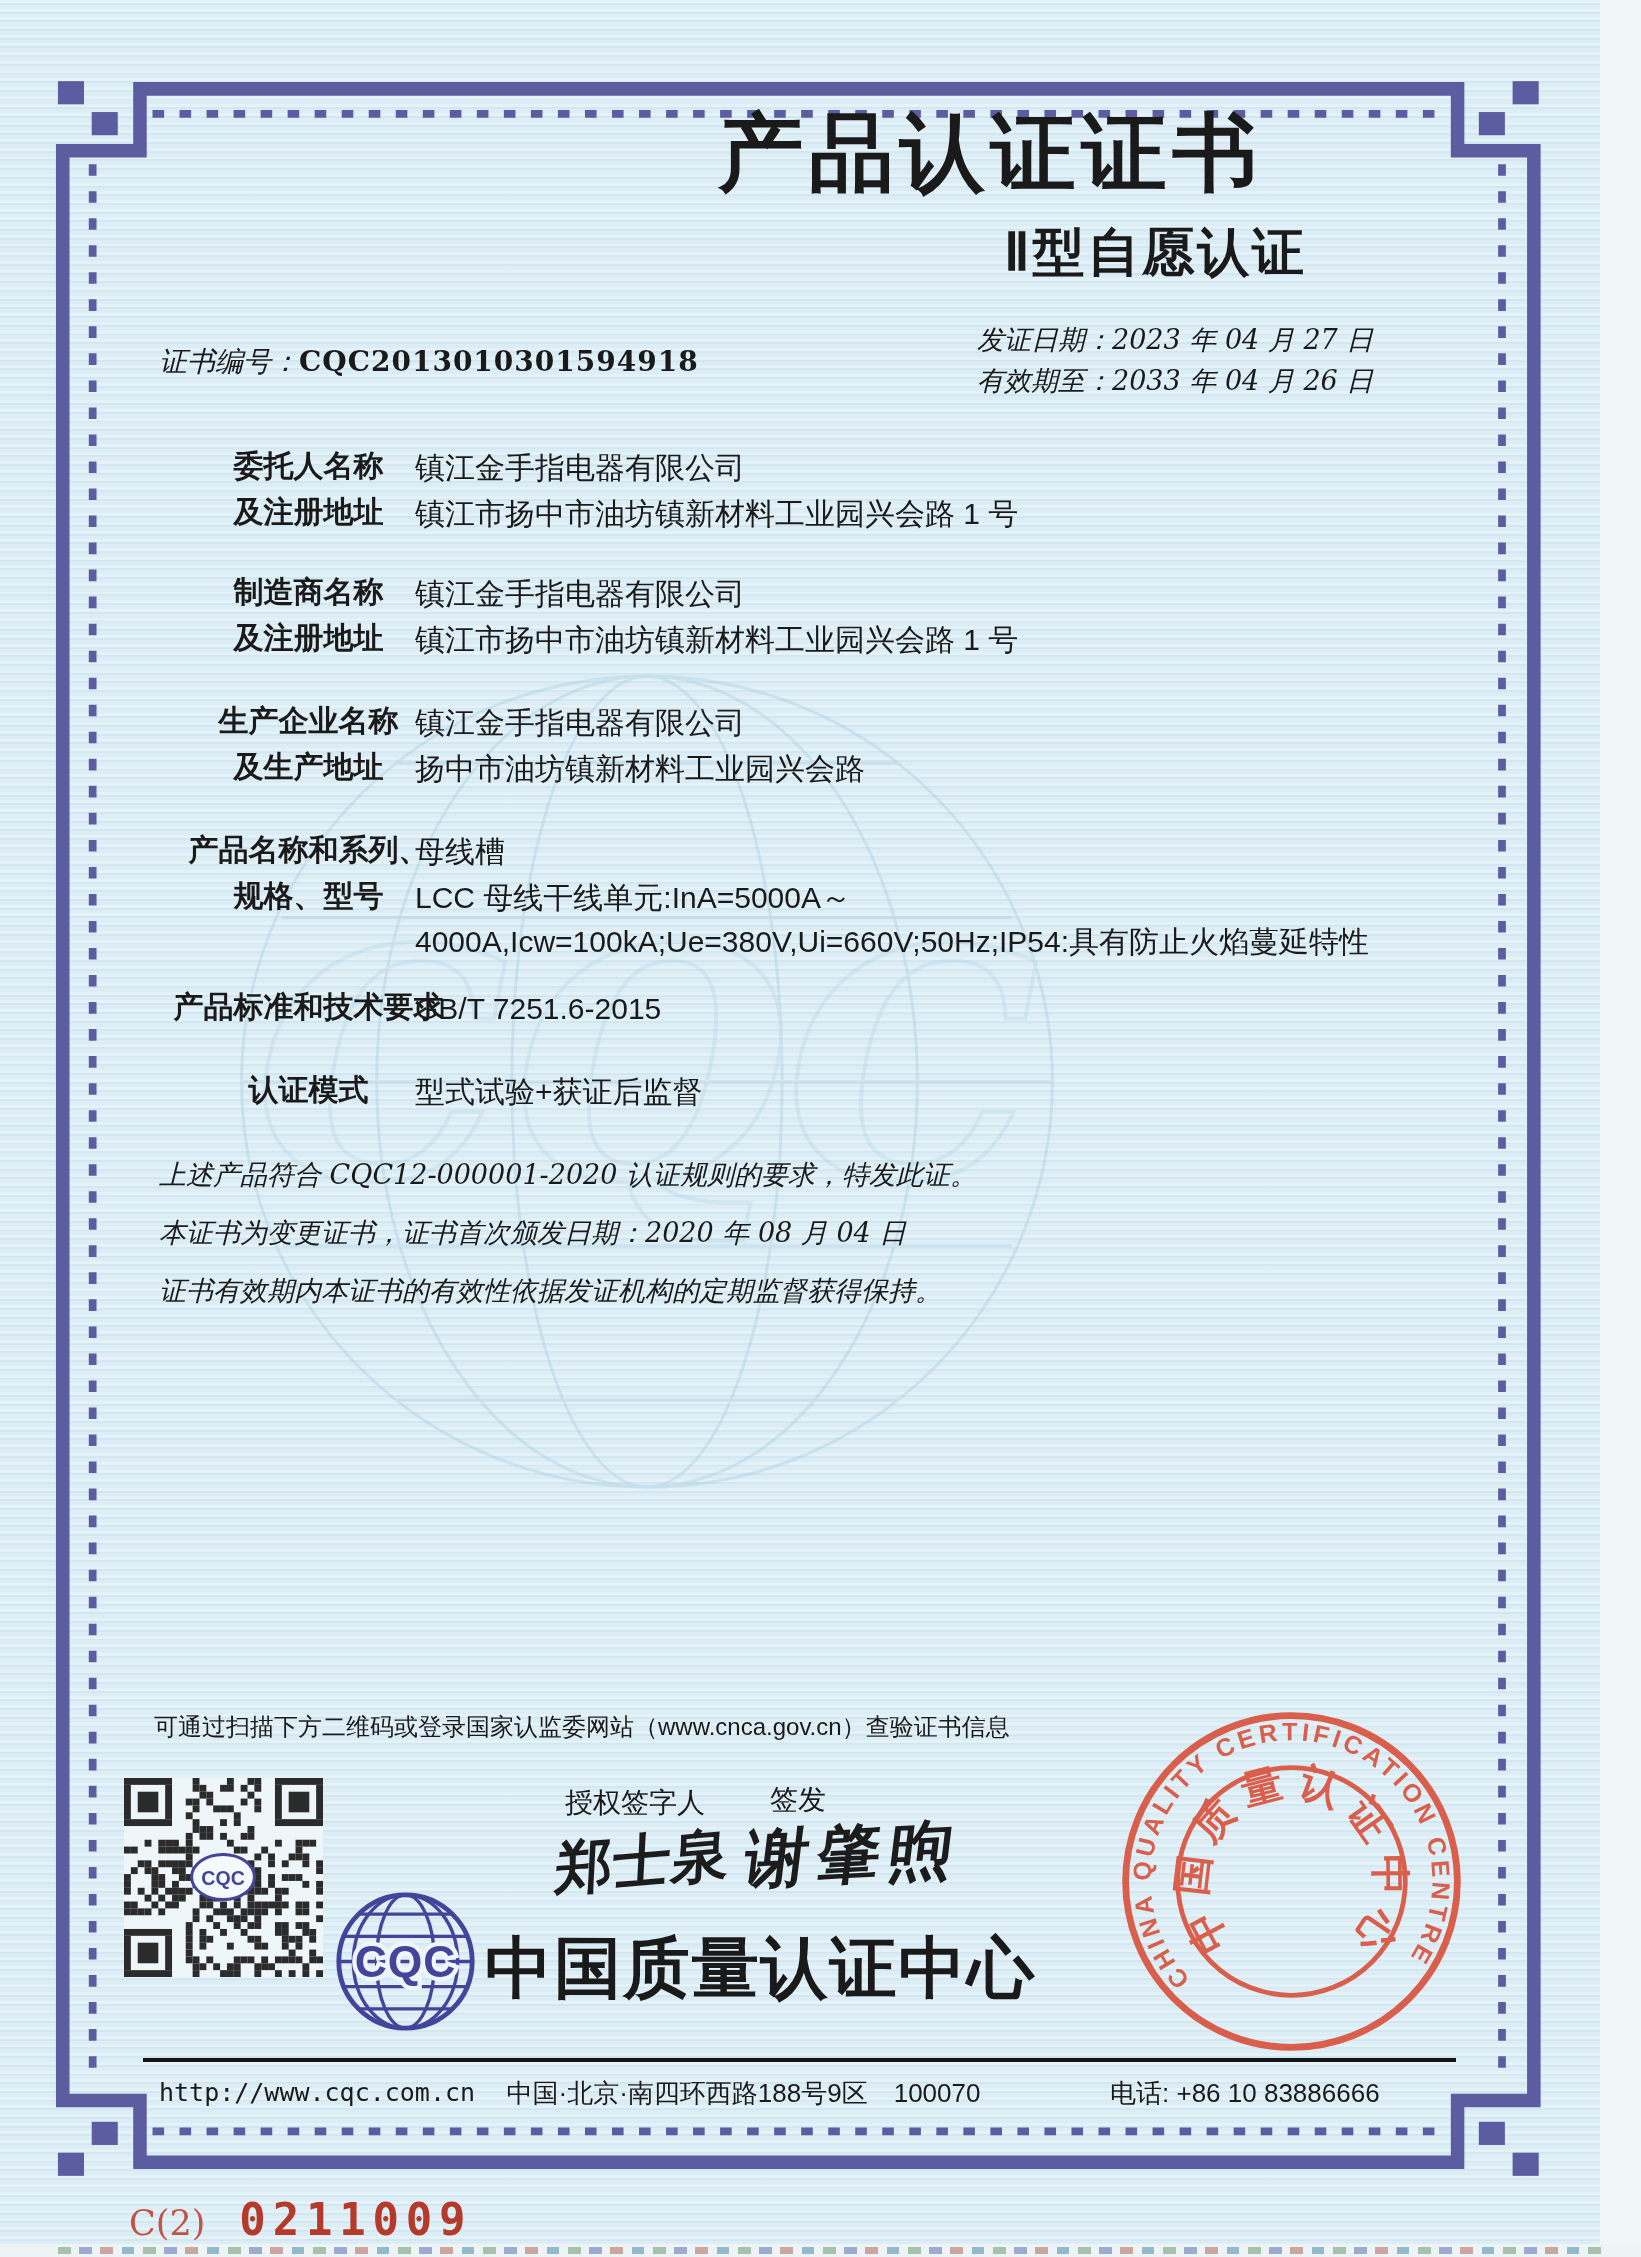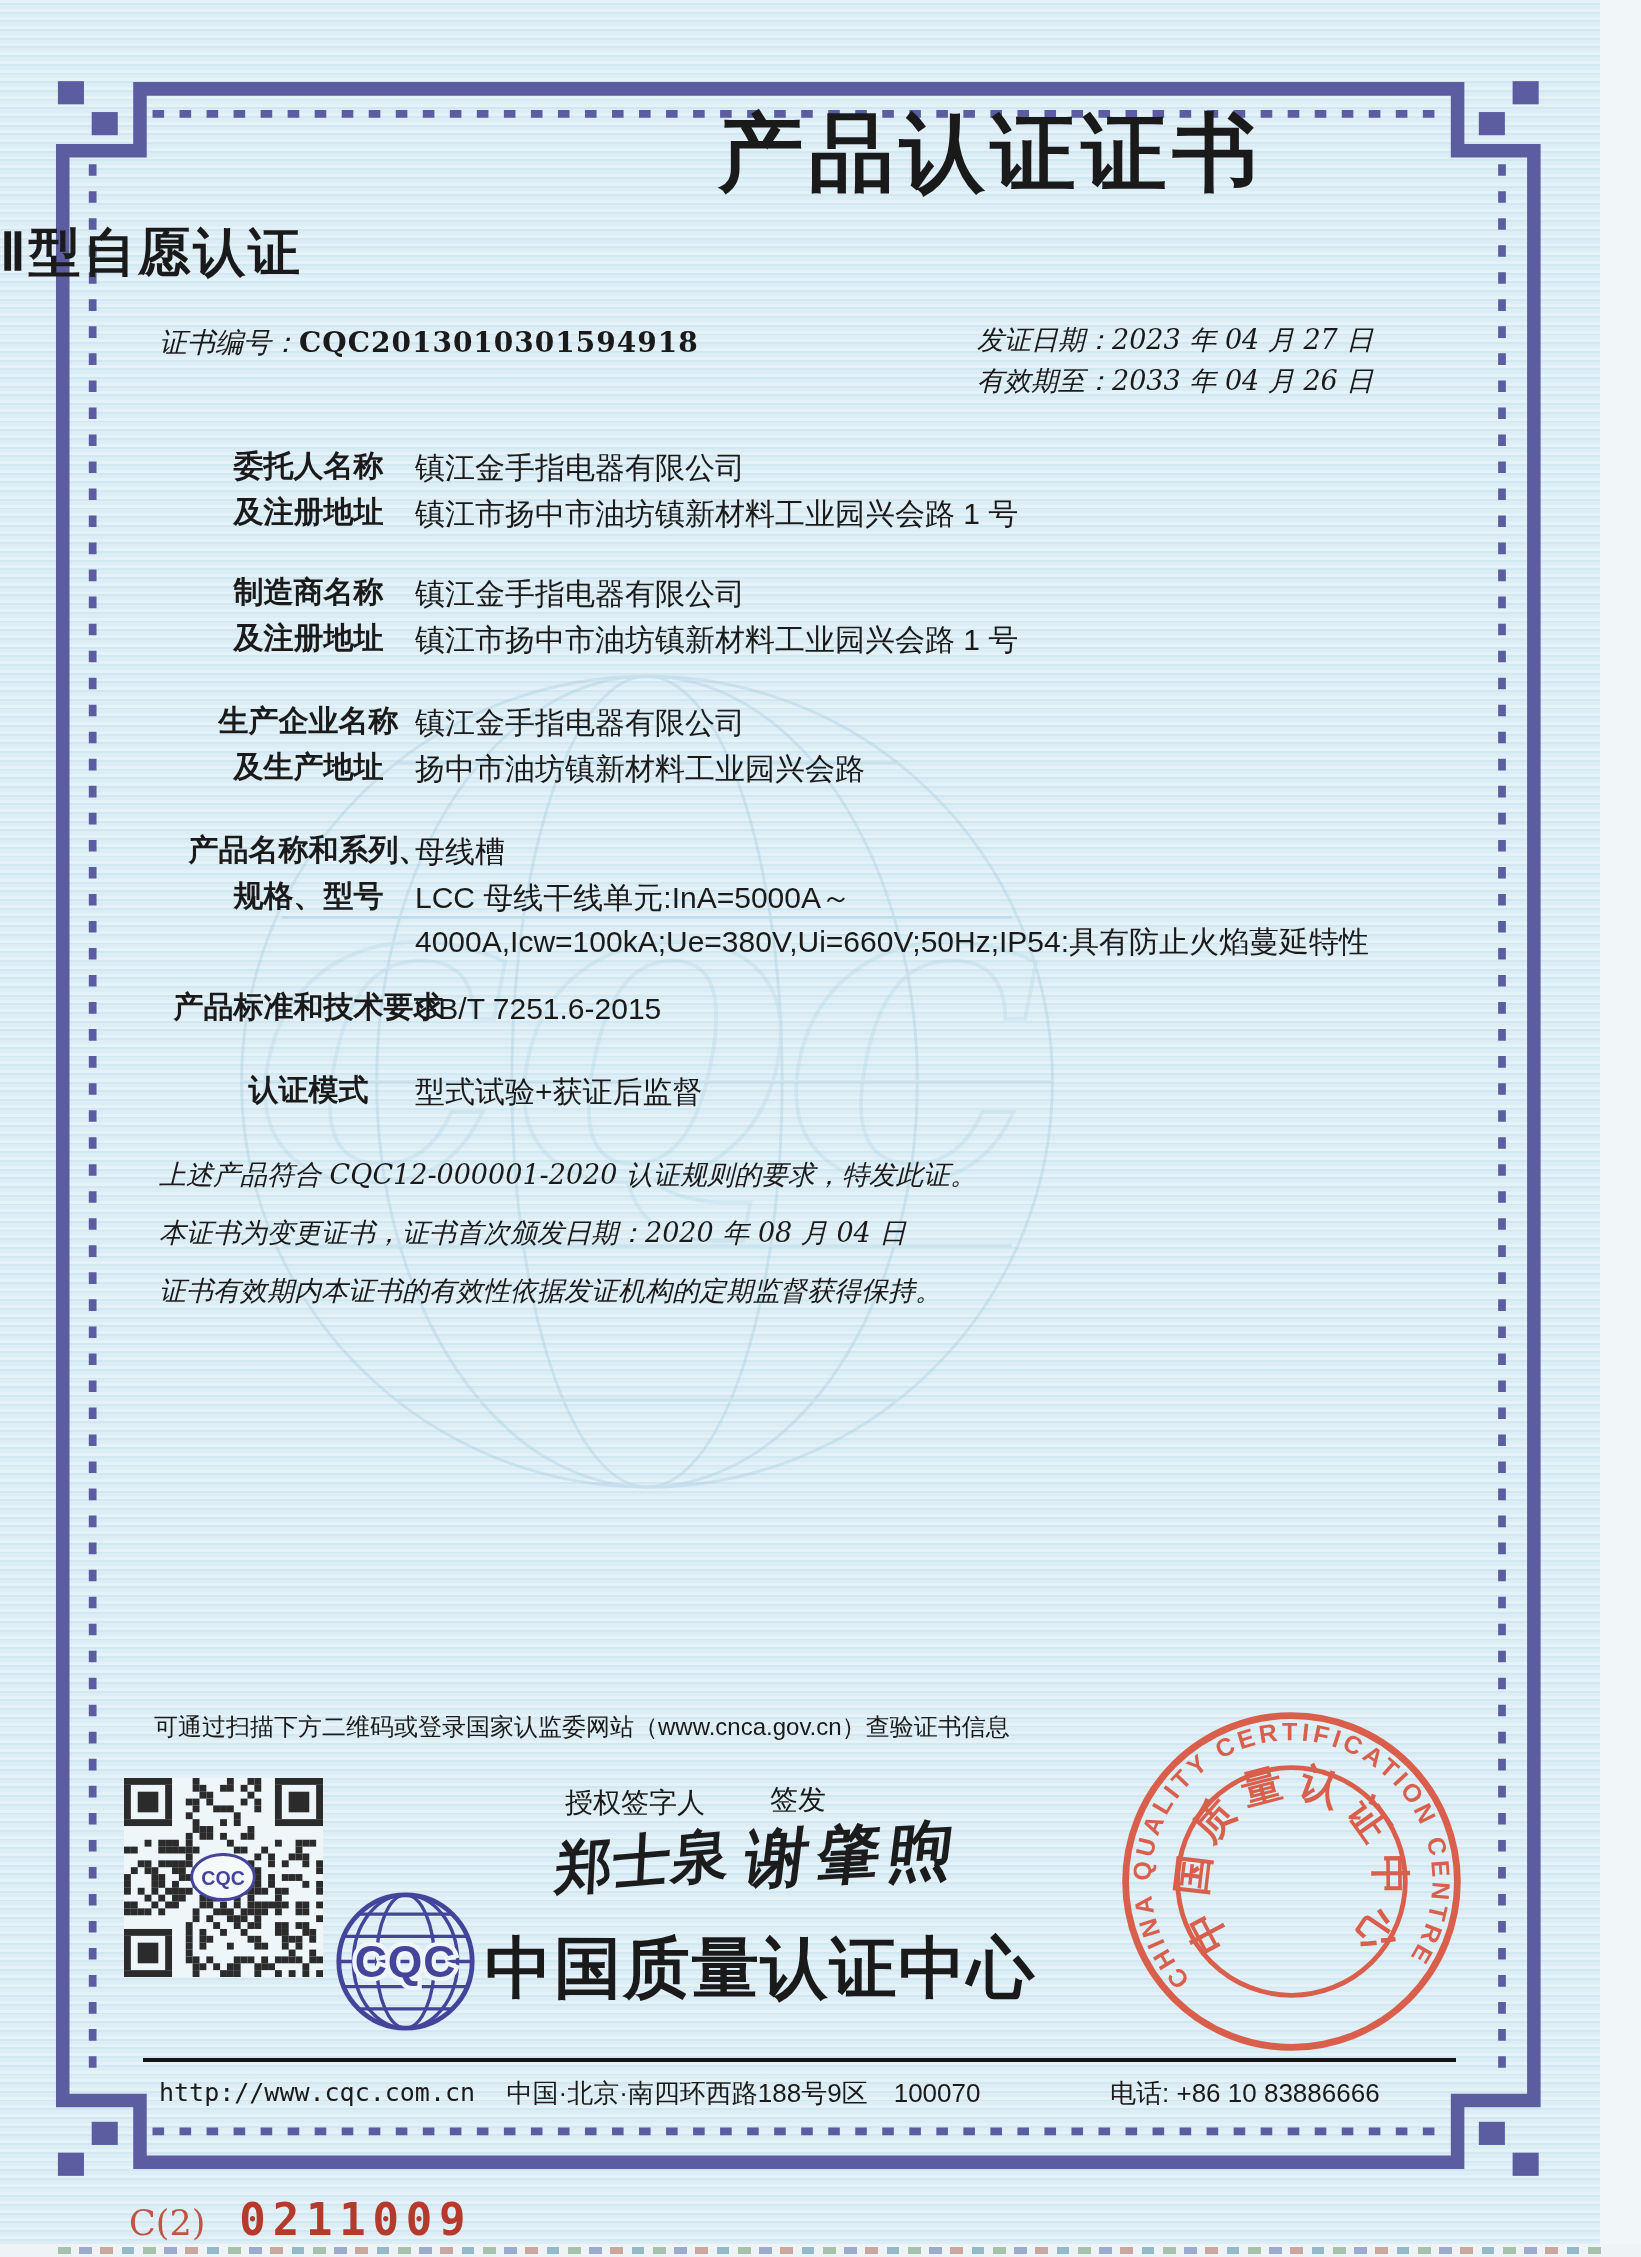--- a/index.html
+++ b/index.html
@@ -13,23 +13,23 @@
     font-family:"Liberation Sans", sans-serif;
     color:#1a1a1a;
   }
   .abs{position:absolute;}
   .nowrap{white-space:nowrap;}
   .kai{font-family:"DejaVu Serif", serif;font-style:italic;}
   .mono{font-family:"DejaVu Sans Mono", monospace;}
 
   
   #title{left:0;top:96px;width:1263px;text-align:right;font-size:85px;font-weight:bold;letter-spacing:5.8px;}
-  #subtitle{left:0;top:218px;width:1263px;text-align:left;font-size:52px;font-weight:600;font-family:Liberation Sans, sans-serif;letter-spacing:2.9px;}
-
-  #cert-no{left:159px;top:324px;font-size:28px;}
+  #subtitle{left:0;top:218px;width:1263px;text-align:right;font-size:52px;font-weight:600;font-family:Liberation Sans, sans-serif;letter-spacing:2.9px;padding-left:44px;}
+
+  #cert-no{left:159px;top:343px;font-size:28px;}
   #cert-no b{font-style:normal;font-weight:600;letter-spacing:1px;}
   #issue-date{left:977px;top:322px;font-size:27px;}
   #valid-date{left:977px;top:363px;font-size:27px;}
 
   
   .flabel{left:159px;width:299px;font-size:30px;font-weight:bold;white-space:nowrap;text-align:center;}
   .fvalue{left:415px;width:1083px;font-size:30px;line-height:44px;}
 
   .stmt{left:159px;width:1207px;font-size:27px;}
 

